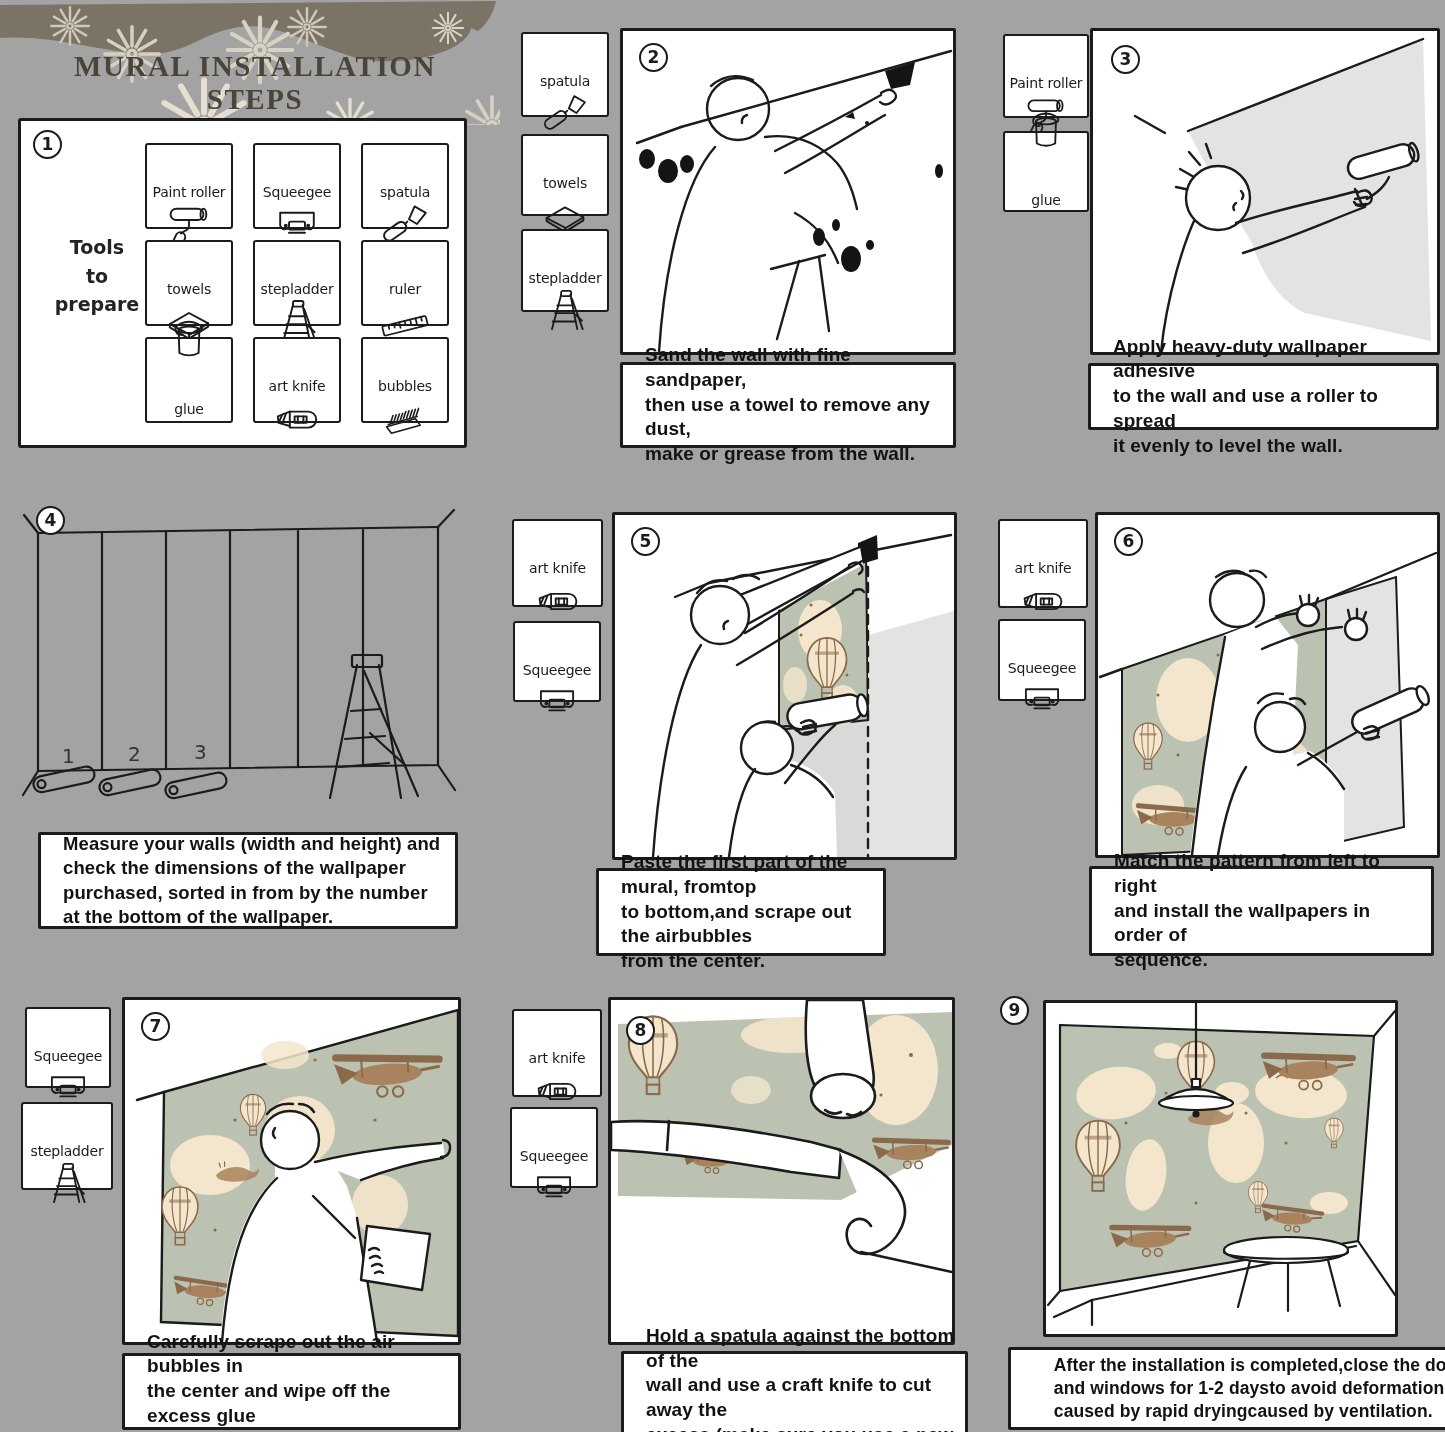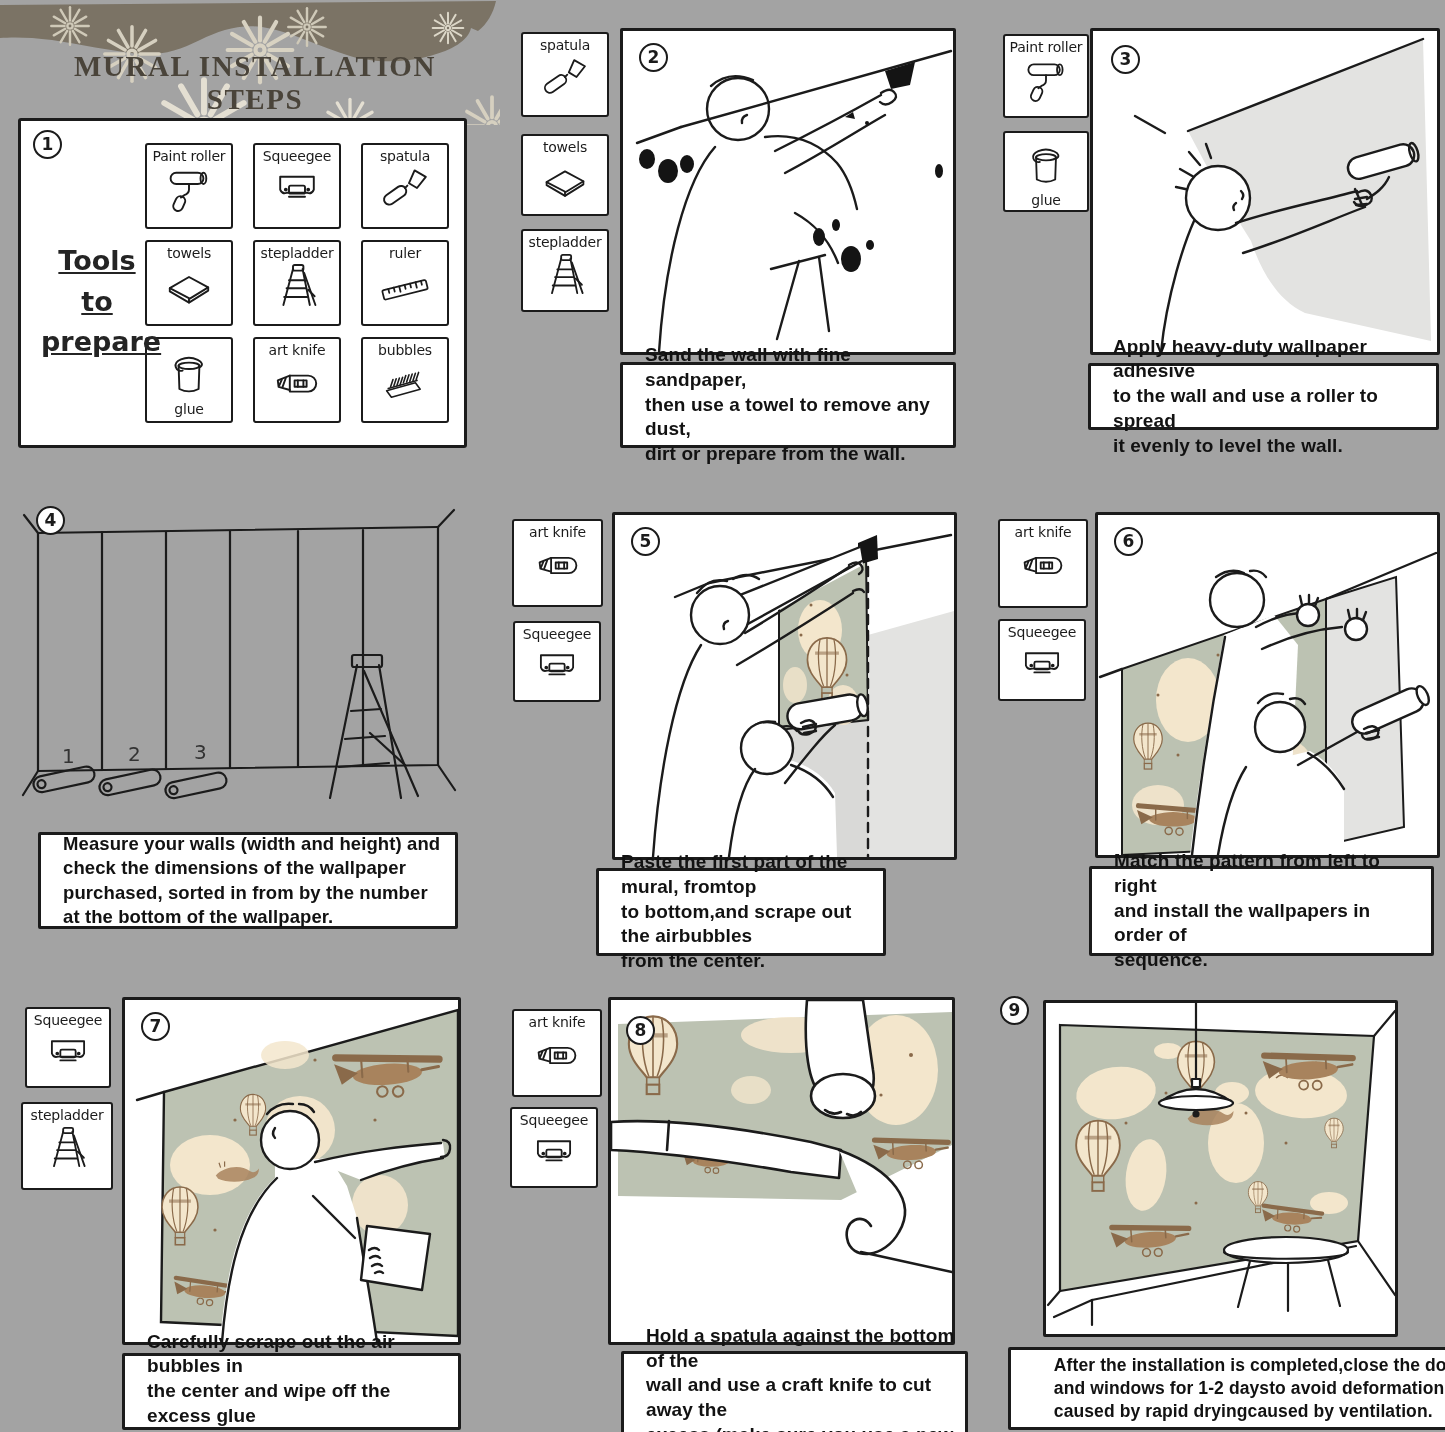--- a/index.html
+++ b/index.html
@@ -16,36 +16,36 @@
   .panel{position:absolute;background:#fff;border:3px solid var(--ink);border-radius:2px;overflow:hidden;}
   .panel > svg.illus{position:absolute;left:0;top:0;width:100%;height:100%;}
 
   .badge{position:absolute;width:29px;height:29px;border:2.5px solid var(--ink);border-radius:50%;
          display:flex;align-items:center;justify-content:center;background:#fff;z-index:5;
          font-size:17px;font-weight:700;color:var(--ink);line-height:1;}
 
   .toolbox{position:absolute;background:#fff;border:2.5px solid var(--ink);border-radius:3px;
            display:flex;flex-direction:column;align-items:center;justify-content:flex-start;
            padding:3px 2px 2px;gap:1px;}
-  .tool-label{font-size:14px;letter-spacing:-0.2px;color:var(--ink);white-space:nowrap;}
+  .tool-label{font-size:14px;letter-spacing:-0.2px;color:var(--ink);white-space:nowrap;margin-top:36px;}
   .tool-icon{width:46px;height:46px;flex:0 0 auto;}
 
   .caption{position:absolute;background:#fff;border:3px solid var(--ink);border-radius:2px;
            display:flex;align-items:center;padding:6px 10px 6px 22px;}
   .caption p{margin:0;font-family:"Liberation Sans",sans-serif;font-weight:700;font-size:19px;
              line-height:1.3;color:#121212;white-space:pre-line;letter-spacing:0.1px;}
   .caption.cap-md p{font-size:18.5px;}
   .caption.cap-sm p{font-size:17.5px;padding-left:0;}
 
   .banner-title{position:absolute;left:25px;top:50px;width:460px;text-align:center;z-index:3;
     font-family:"Liberation Serif",serif;font-weight:700;font-size:29px;letter-spacing:1.6px;
     color:var(--title_ink);}
 
-  .s1-heading{position:absolute;left:20px;top:120px;width:112px;text-align:center;z-index:2;
-    font-size:27px;font-weight:700;line-height:1.5;color:#242424;white-space:pre-line;text-decoration:underline;}
+  .s1-heading{position:absolute;left:20px;top:112px;width:112px;text-align:center;z-index:2;
+    font-size:19px;font-weight:700;line-height:1.5;color:#242424;white-space:pre-line;}
   .s1-grid{position:absolute;left:124px;top:22px;display:grid;
            grid-template-columns:repeat(3,88px);grid-auto-rows:86px;gap:11px 20px;}
   .toolcell{border:2.5px solid var(--ink);border-radius:3px;background:#fff;
             display:flex;flex-direction:column;align-items:center;justify-content:flex-start;
             padding:3px 2px 2px;gap:0;}
   .toolcell.rev{flex-direction:column-reverse;padding-bottom:4px;}
   .toolcell .tool-icon{width:48px;height:48px;}
 
   .hand{font-family:"DejaVu Sans",sans-serif;font-size:20px;fill:#333;}
 </style>
@@ -305,21 +305,21 @@
           <ellipse cx="247" cy="214" rx="4" ry="5"></ellipse>
           <ellipse cx="316" cy="140" rx="4" ry="7"></ellipse>
           <path d="M222 86 l8 -5 l2 7 z"></path>
           <circle cx="244" cy="92" r="2"></circle>
         </g>
       </svg>
     </div>
     <div class="caption" style="left:620px;top:362px;width:336px;height:86px">
       <p>Sand the wall with fine sandpaper,
 then use a towel to remove any dust,
-dirt or prepare from the wall.</p>
+make or grease from the wall.</p>
     </div>
   </section>
 
   <section>
     <div class="toolbox" style="left:1003px;top:34px;width:86px;height:84px">
       <span class="tool-label">Paint roller</span>
       <svg class="tool-icon">
           <use href="#i-paint-roller"></use>
         </svg>
     </div>

